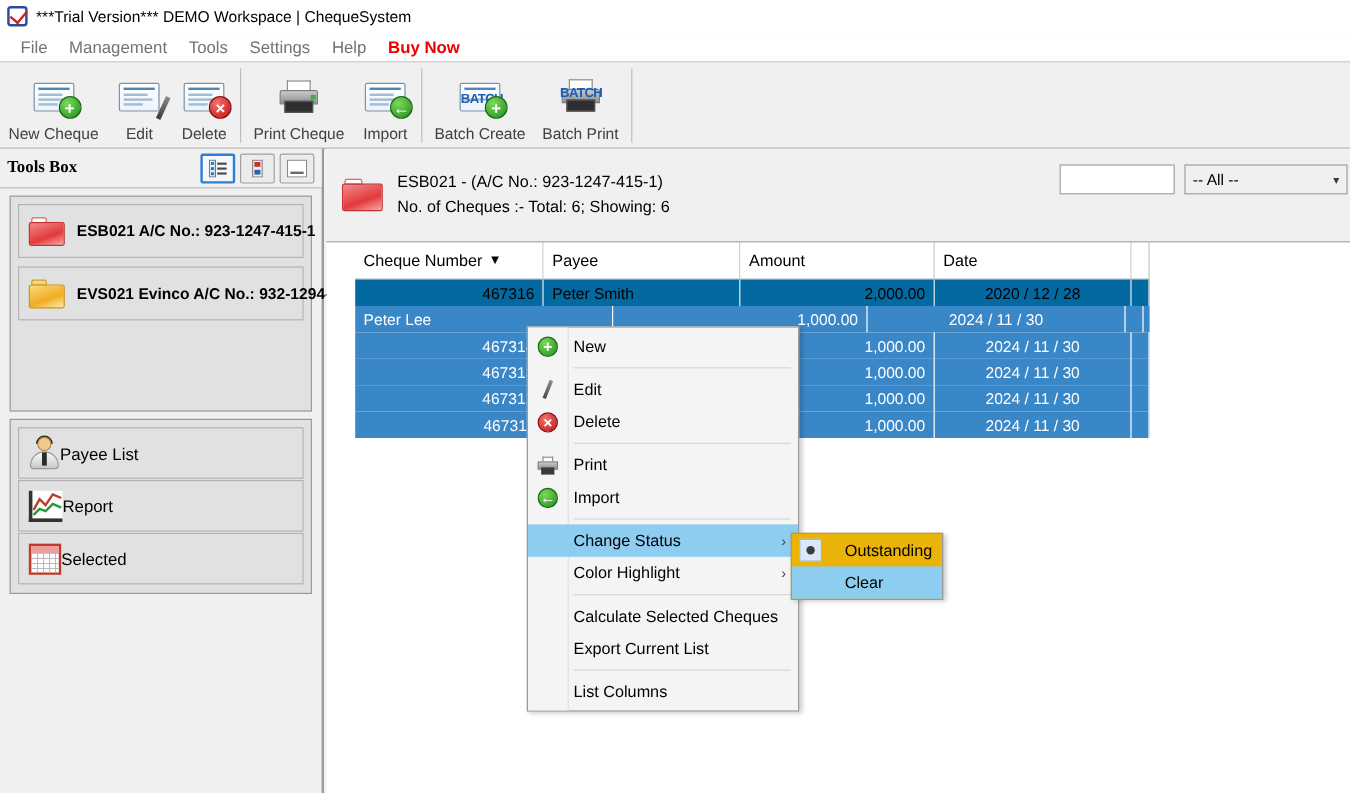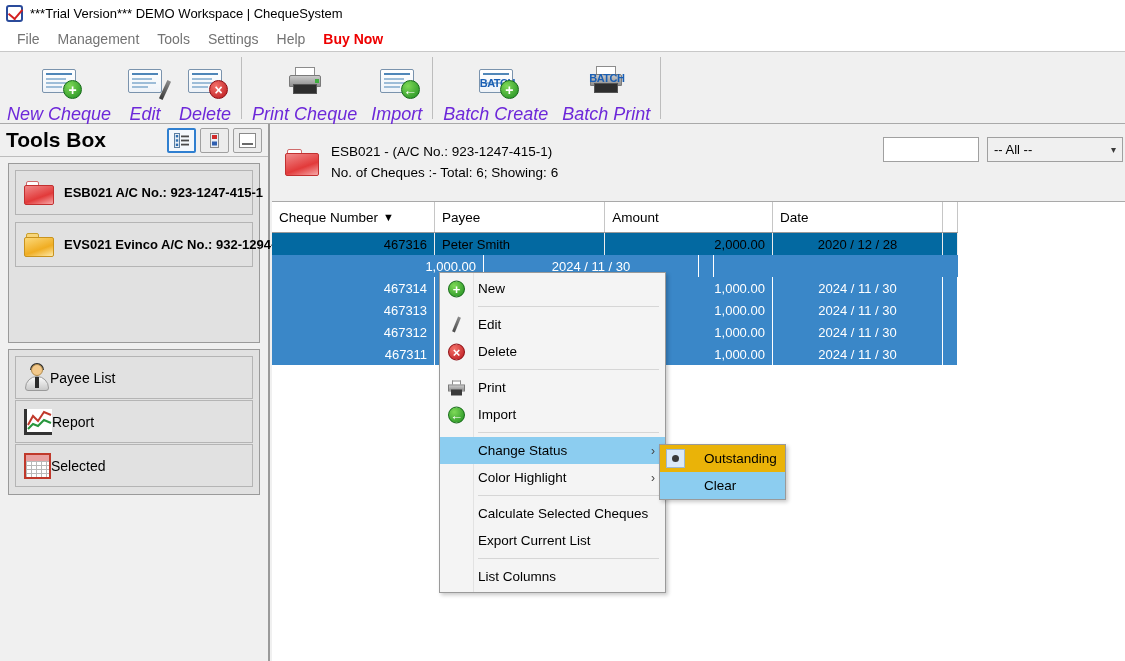--- a/index.html
+++ b/index.html
@@ -52,21 +52,21 @@
     display: flex; align-items: flex-start; padding-top: 4px;
     border-bottom: 1px solid #a9a9a9;
   }
   .tb-group { display: flex; align-items: flex-start; height: 66px; }
   .tb-sep { width: 1px; height: 62px; background: #bdbdbd; margin: 0 3px; align-self: flex-start; }
   .tb-btn {
     display: flex; flex-direction: column; align-items: center; justify-content: flex-start;
     min-width: 54px; padding: 2px 7px 0 7px; cursor: default;
   }
   .tb-icon { height: 44px; display: flex; align-items: center; justify-content: center; }
-  .tb-label { font-size: 18px; color: #6d28d9; margin-top: 1px; white-space: nowrap; font-style: italic; }
+  .tb-label { font-size: 13px; color: #404040; margin-top: 1px; white-space: nowrap; }
 
   
   .cheque {
     width: 34px; height: 24px; background: linear-gradient(#ffffff,#eef3f8);
     border: 1px solid #7a93ad; border-radius: 2px; position: relative;
   }
   .cheque .bar { position: absolute; left: 3px; height: 2px; background: #9dbdd8; }
   .cheque .b1 { top: 3px; width: 26px; background:#4f86b8; }
   .cheque .b2 { top: 8px; width: 20px; }
   .cheque .b3 { top: 12px; width: 24px; }
@@ -89,21 +89,21 @@
 
   
   .sidebar {
     position: absolute; left: 0; top: 124px; width: 270px; height: 537px;
     background: #f0f0f0; border-right: 2px solid #9a9a9a;
   }
   .toolsbox-head {
     height: 33px; display: flex; align-items: center; background: #f0f0f0;
     border-bottom: 1px solid #bdbdbd; padding: 0 6px;
   }
-  .toolsbox-title { font-weight: bold; font-size: 21px; flex: 1; }
+  .toolsbox-title { font-weight: bold; font-size: 14px; flex: 1; font-family: Liberation Serif, serif; }
   .tb-toggle {
     width: 29px; height: 25px; margin-left: 4px; background: #ececec;
     border: 1px solid #a0a0a0; border-radius: 2px; display: flex;
     align-items: center; justify-content: center; cursor: default;
   }
   .tb-toggle.active { border: 2px solid #2f7fd0; background: #f4f8fc; }
   .panel {
     margin: 6px 8px; border: 1px solid #9a9a9a; background: #e1e1e1;
   }
   .panel.accounts { height: 180px; padding: 6px; }
@@ -161,21 +161,21 @@
     font-family: "Liberation Sans", sans-serif; font-size: 13px; padding: 0 4px;
   }
   .filter-select {
     width: 136px; height: 25px; border: 1px solid #a0a0a0; background: #f0f0f0;
     display: flex; align-items: center; padding: 0 6px; font-size: 13px; cursor: default;
   }
   .filter-select .val { flex: 1; }
   .chev { font-size: 10px; color: #3a3a3a; }
 
   
-  .table { width: 686px; }
+  .table { width: 686px; padding-left: 24px; }
   .thead { display: flex; height: 31px; background: #ffffff; border-bottom: 1px solid #9a9a9a; }
   .th {
     display: flex; align-items: center; padding: 0 7px; font-size: 13.5px;
     border-right: 1px solid #c6c6c6; cursor: default; background: #ffffff;
   }
   .tr { display: flex; height: 22px; cursor: default; }
   .tr.odd { background: #0369a1; }
   .tr.sel { background: #3a87c8; color: #ffffff; }
   .td { display: flex; align-items: center; padding: 0 7px; font-size: 13px; border-right: 1px solid #ffffff; overflow: hidden; white-space: nowrap;}
   .tr.odd .td { border-right: 1px solid #ececec; }
@@ -458,20 +458,21 @@
       </div>
 
       <div class="tr odd">
         <div class="td c-num">467316</div>
         <div class="td c-payee">Peter Smith</div>
         <div class="td c-amt">2,000.00</div>
         <div class="td c-date">2020 / 12 / 28</div>
         <div class="td c-extra"></div>
       </div>
       <div class="tr sel">
+        <div class="td c-payee">Peter Lee</div>
         <div class="td c-amt">1,000.00</div>
         <div class="td c-date">2024 / 11 / 30</div>
         <div class="td c-extra"></div>
       </div>
       <div class="tr sel">
         <div class="td c-num">467314</div>
         <div class="td c-payee"></div>
         <div class="td c-amt">1,000.00</div>
         <div class="td c-date">2024 / 11 / 30</div>
         <div class="td c-extra"></div>

